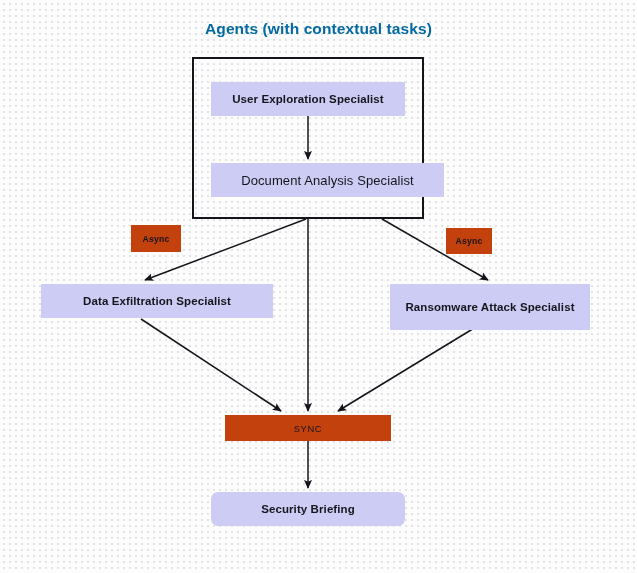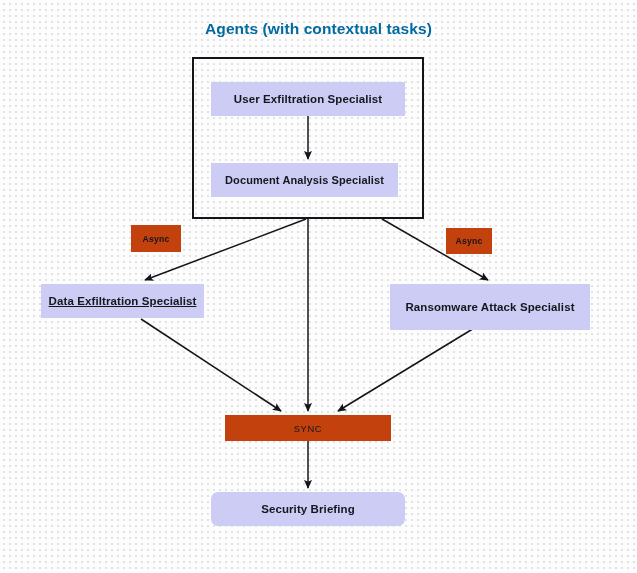--- a/index.html
+++ b/index.html
@@ -68,26 +68,26 @@
     height: 162px;
     border: 2px solid #14141a;
     background: transparent;
     box-sizing: border-box;
   }
   #node-user-exploration {
     left: 211px; top: 82px; width: 194px; height: 34px;
     font-size: 11.5px; font-weight: bold;
   }
   #node-document-analysis {
-    left: 211px; top: 163px; width: 187px; height: 34px;
-    font-size: 11px; font-weight: bold;
+    left: 211px; top: 163px; width: 233px; height: 34px;
+    font-size: 13px; font-weight: normal;
   }
   #node-data-exfiltration {
-    left: 41px; top: 284px; width: 163px; height: 34px;
-    font-size: 11.5px; font-weight: bold; text-decoration: underline;
+    left: 41px; top: 284px; width: 232px; height: 34px;
+    font-size: 11.5px; font-weight: bold;
   }
   #node-ransomware-attack {
     left: 390px; top: 284px; width: 200px; height: 46px;
     font-size: 11.5px; font-weight: bold;
   }
   #node-sync {
     left: 225px; top: 415px; width: 166px; height: 26px;
     font-size: 9.4px; font-weight: normal; letter-spacing: 0.6px;
   }
   #node-security-briefing {
@@ -127,21 +127,21 @@
 
     <line x1="141" y1="319" x2="281" y2="411" stroke="#14141a" stroke-width="1.5" marker-end="url(#arrowhead)"></line>
 
     <line x1="489" y1="319" x2="338" y2="411" stroke="#14141a" stroke-width="1.5" marker-end="url(#arrowhead)"></line>
 
     <line x1="308" y1="441" x2="308" y2="488" stroke="#14141a" stroke-width="1.5" marker-end="url(#arrowhead)"></line>
   </svg>
 
   <div class="group-box"></div>
 
-  <div class="node lav" id="node-user-exploration">User Exfiltration Specialist</div>
+  <div class="node lav" id="node-user-exploration">User Exploration Specialist</div>
 
   <div class="node lav" id="node-document-analysis">Document Analysis Specialist</div>
 
   <div class="node cream" id="label-async-left">Async</div>
 
   <div class="node cream" id="label-async-right">Async</div>
 
   <div class="node lav" id="node-data-exfiltration">Data Exfiltration Specialist</div>
 
   <div class="node lav" id="node-ransomware-attack">Ransomware Attack Specialist</div>

